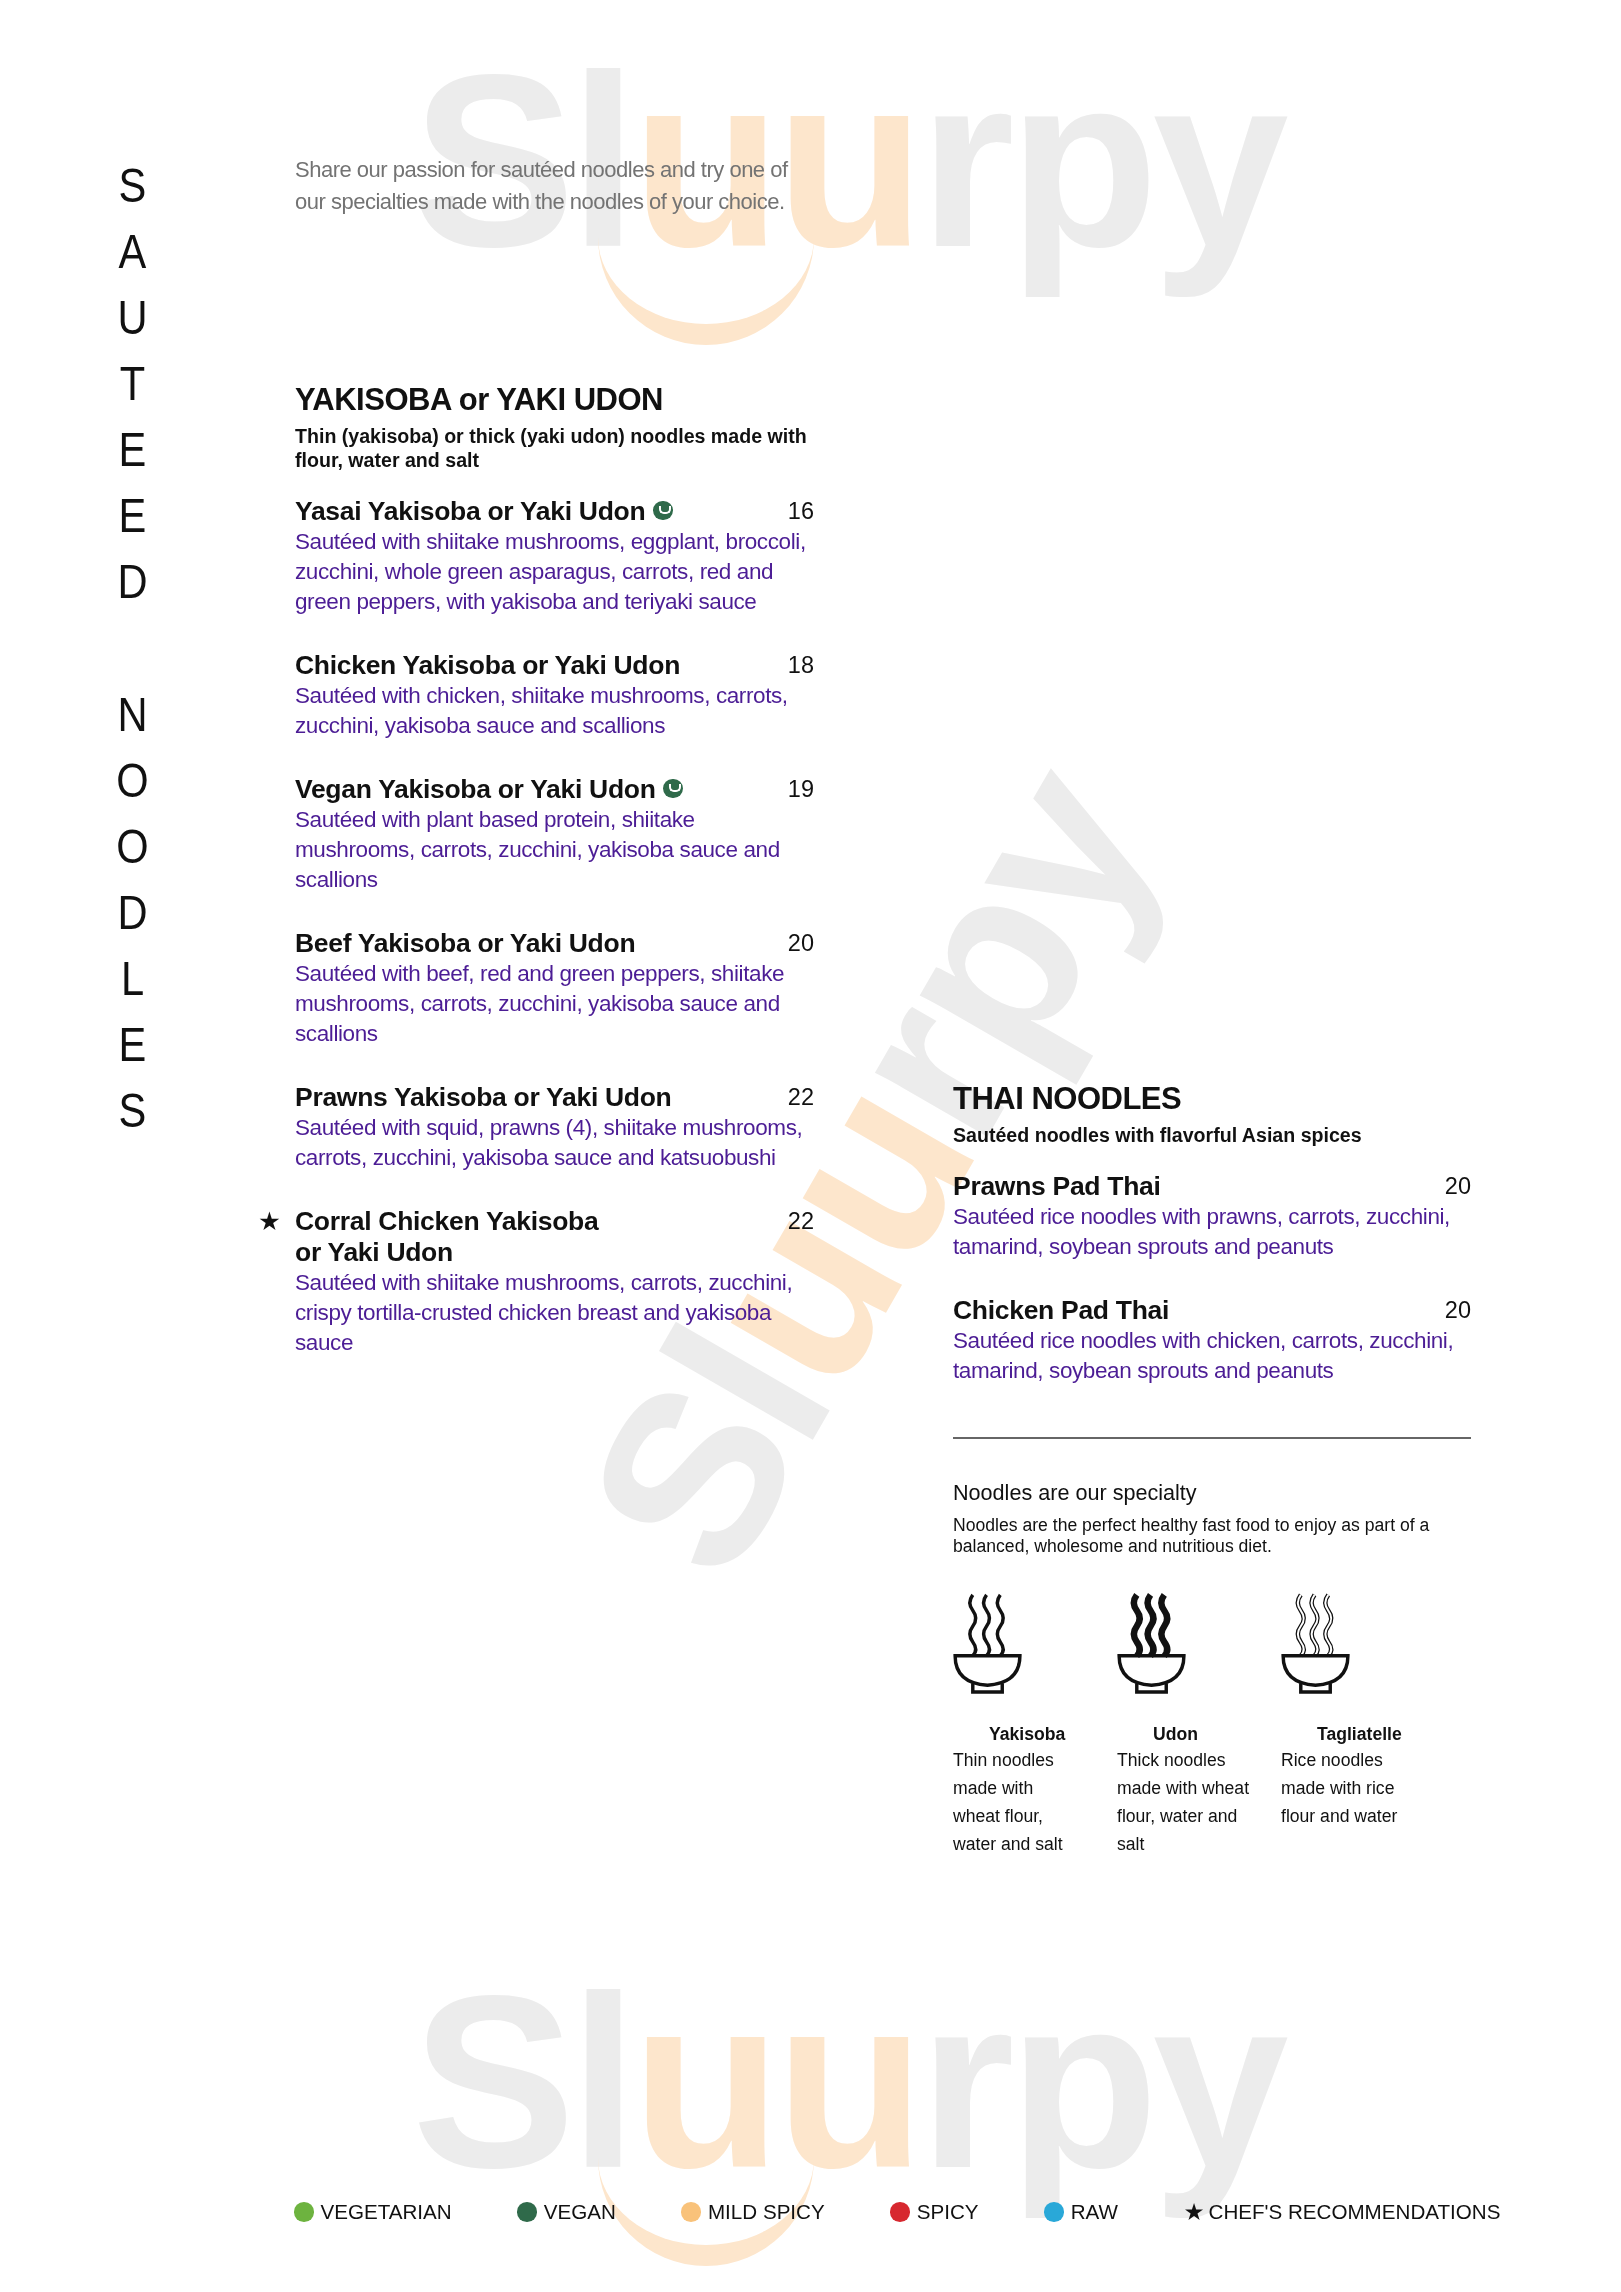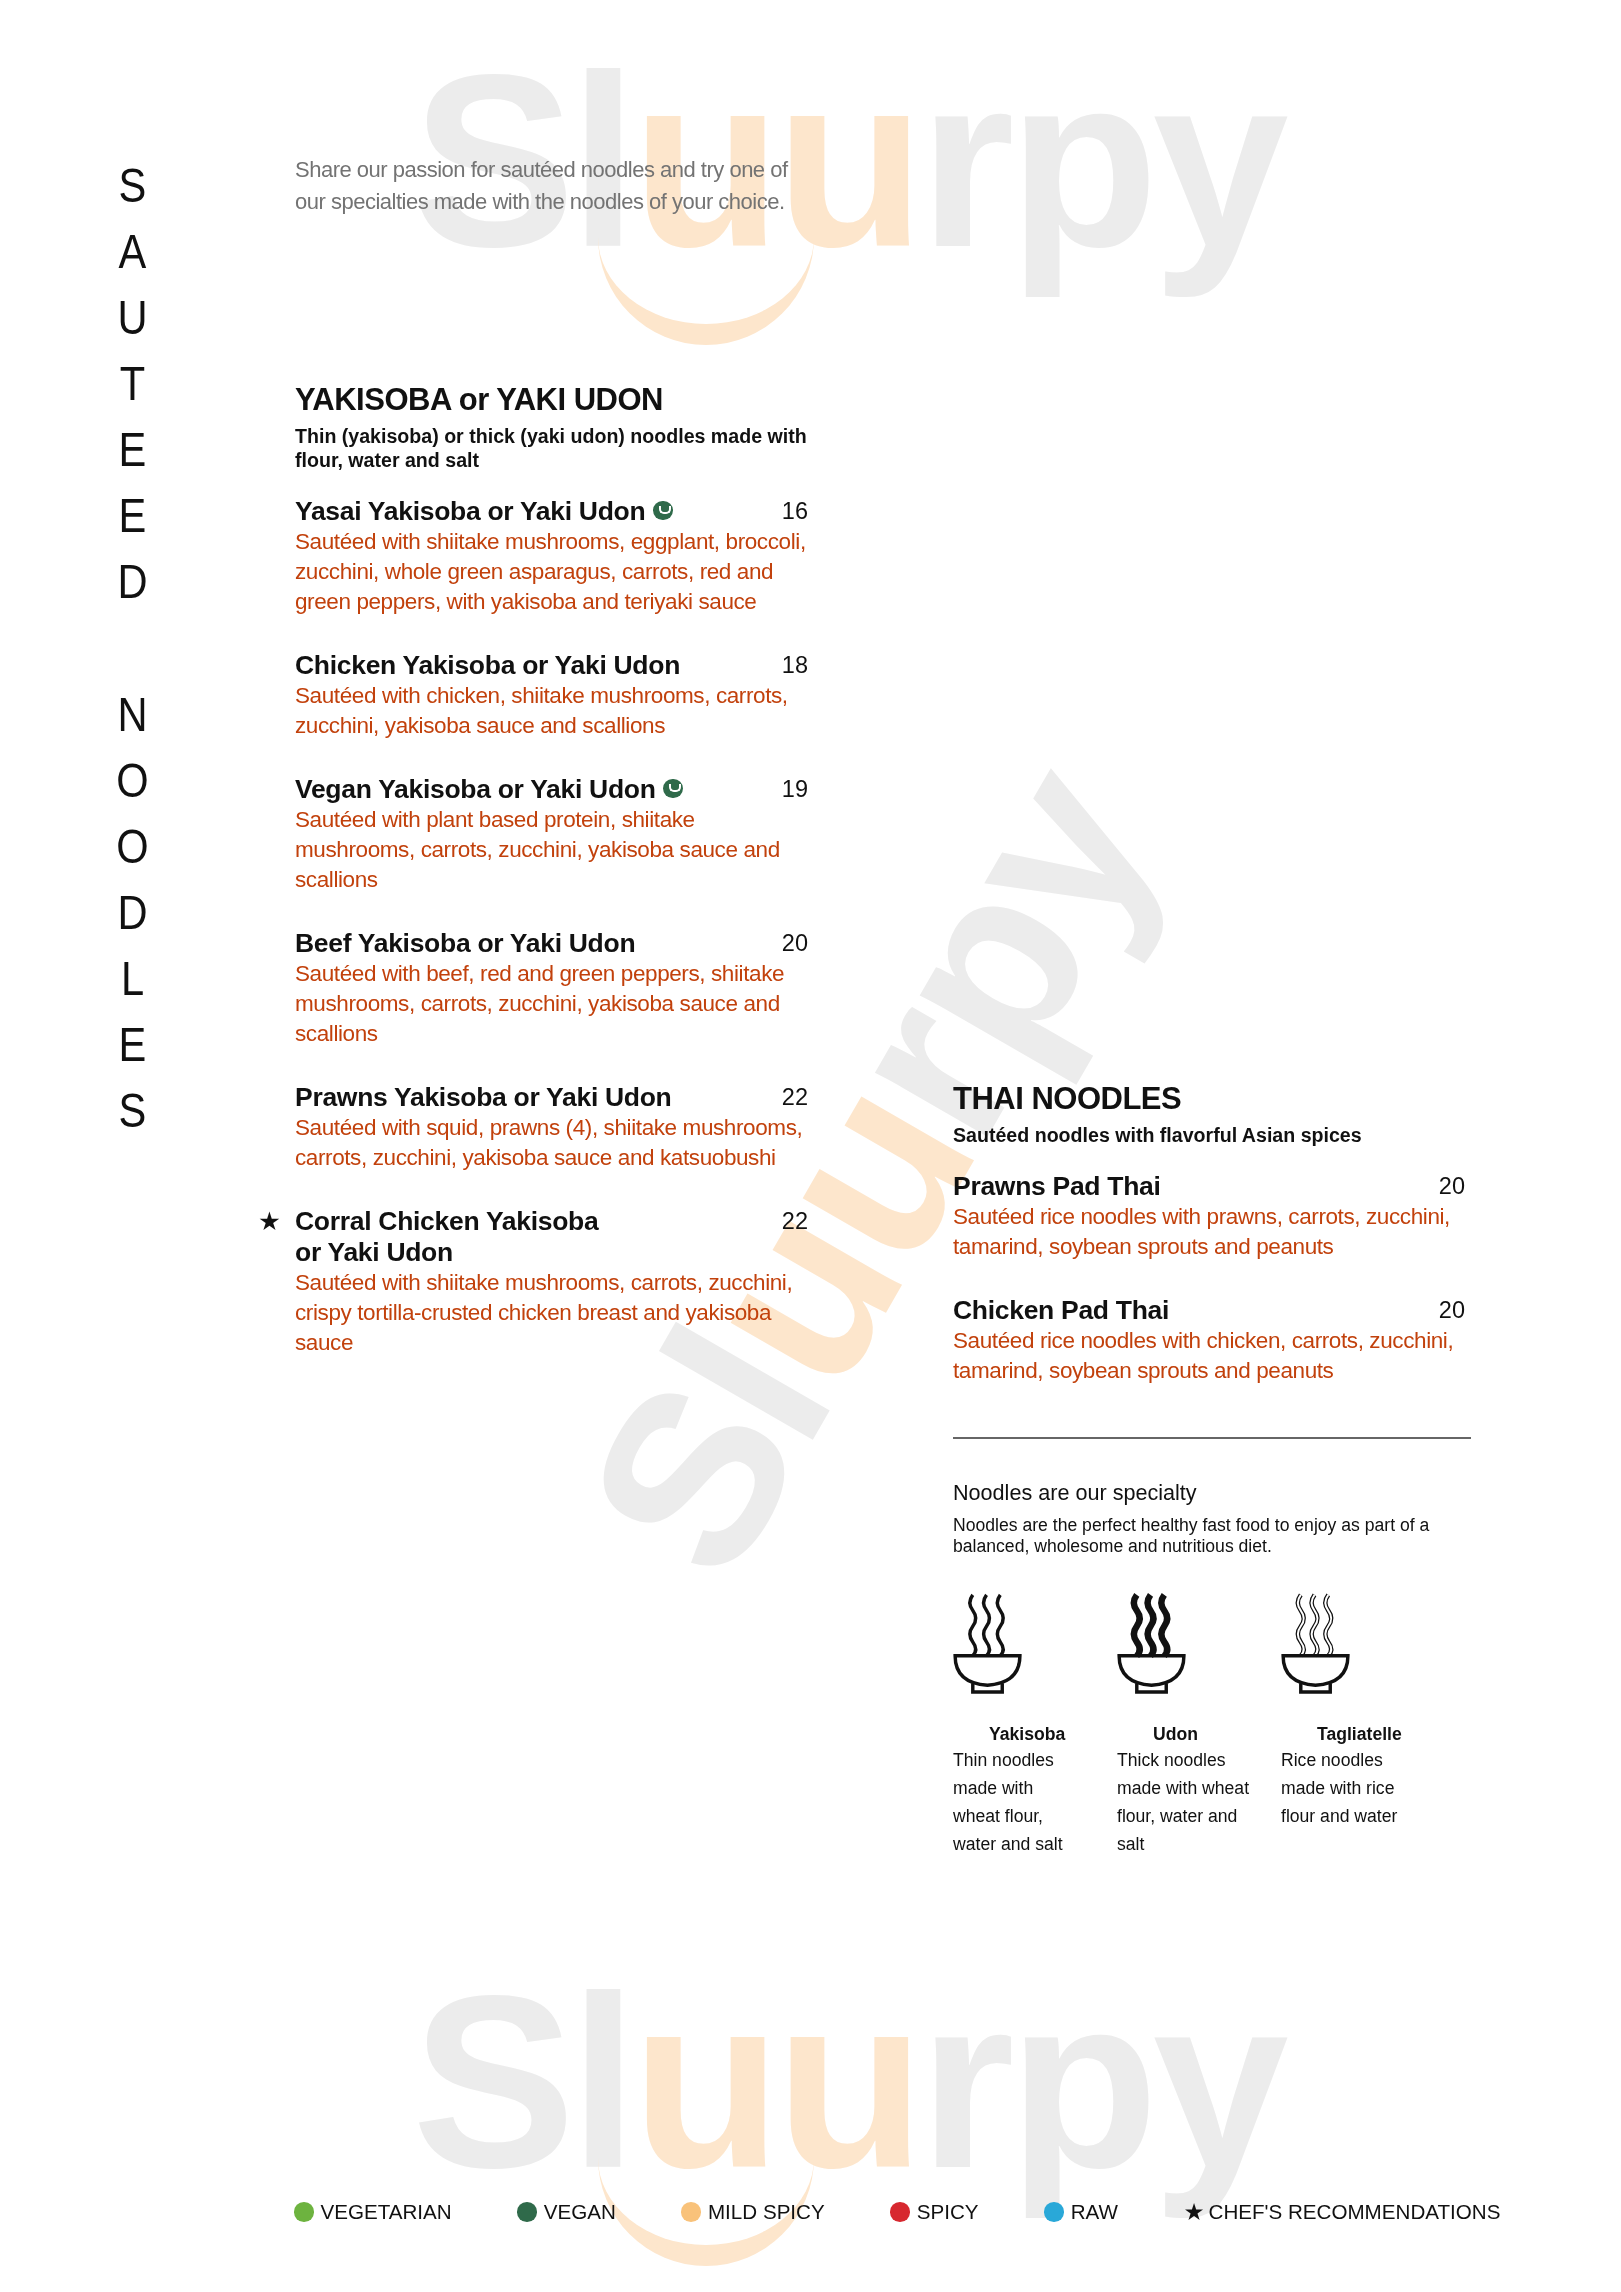--- a/index.html
+++ b/index.html
@@ -14,22 +14,22 @@
   .vtitle span { display: block; text-align: center; font-size: 49px; height: 66px; line-height: 66px; font-weight: 400; transform: scaleX(0.85); }
   .vtitle .gap { height: 67px; }
   .intro { position: absolute; left: 295px; top: 154px; width: 510px; font-size: 22px; line-height: 32px; color: #737373; z-index: 1; letter-spacing: -0.5px; }
   .col-left { position: absolute; left: 295px; top: 382px; width: 519px; z-index: 1; }
   .col-right { position: absolute; left: 953px; top: 1081px; width: 518px; z-index: 1; }
   .sec-title { font-size: 31px; font-weight: 700; margin: 0; letter-spacing: -0.5px; }
   .sec-sub { font-size: 19.6px; font-weight: 700; line-height: 24.5px; margin-top: 5.9px; }
   .item { position: relative; margin-top: 23.5px; }
   .item + .item { margin-top: 33px; }
   .item-name { font-size: 26.5px; font-weight: 700; line-height: 31px; width: 421px; letter-spacing: -0.3px; }
-  .item-price { position: absolute; right: 6px; top: 0; font-size: 23.5px; line-height: 31px; }
-  .item-desc { font-size: 22.5px; line-height: 30px; color: #c2410c; letter-spacing: -0.4px; }
+  .item-price { position: absolute; right: 0; top: 0; font-size: 23.5px; line-height: 31px; }
+  .item-desc { font-size: 22.5px; line-height: 30px; color: #4c1d95; letter-spacing: -0.4px; }
   .star { position: absolute; left: -37px; top: 0; font-size: 25.5px; line-height: 31px; }
   .vegan-badge { display: inline-block; width: 19.6px; height: 19.6px; border-radius: 50%; background: #2f6a4a; vertical-align: middle; margin-left: 7.8px; position: relative; top: -2.9px; }
   .vegan-badge::after { content: ""; position: absolute; left: 5.9px; top: 4.9px; width: 7.8px; height: 6.9px; border: 2px solid #fff; border-top: none; border-radius: 0 0 4.9px 4.9px; }
   .divider { height: 2px; background: #666; margin-top: 51px; }
   .spec-title { font-size: 21.6px; margin-top: 41px; }
   .spec-desc { font-size: 17.6px; line-height: 21.6px; margin-top: 9px; }
   .types { display: flex; margin-top: 29px; }
   .type { width: 164px; }
   .type svg { display: block; width: 71px; height: 108px; }
   .type-name { font-size: 17.6px; font-weight: 700; margin-top: 29px; line-height: 21.6px; margin-left: 36px; }

